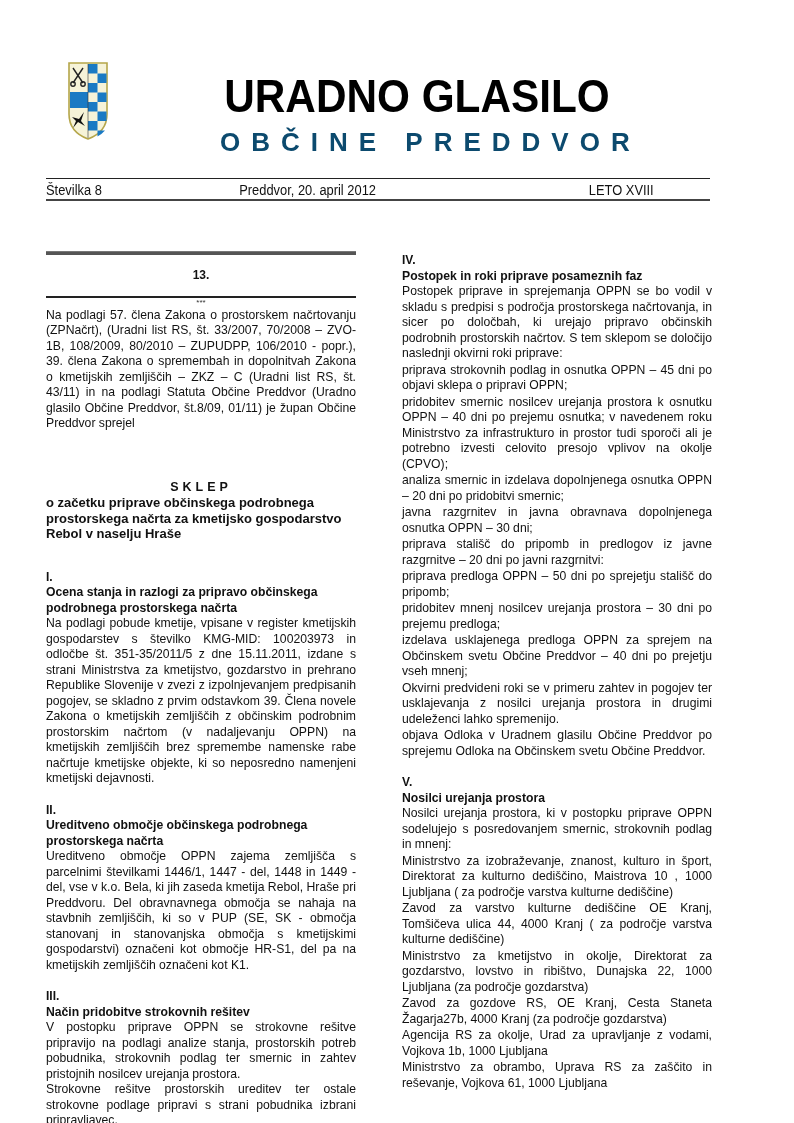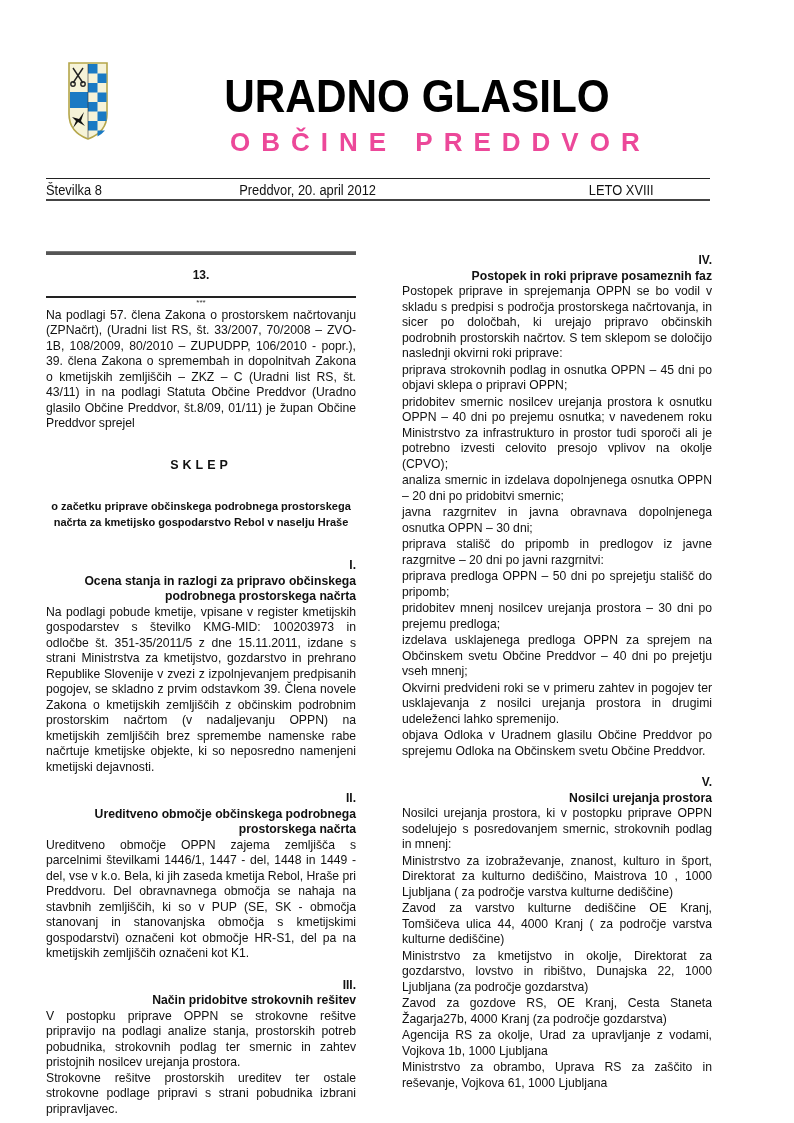--- a/index.html
+++ b/index.html
@@ -3,46 +3,46 @@
 <meta charset="utf-8">
 <style>
   html, body { margin: 0; padding: 0; background: #ffffff; }
   body { width: 794px; height: 1123px; position: relative; overflow: hidden; color: #111; font-family: "Liberation Sans", sans-serif; }
 
   .crest { position: absolute; left: 68px; top: 62px; width: 40px; height: 78px; }
 
   .title-main { position: absolute; left: 210px; top: 70px; width: 450px; text-align: center;
     font-family: "Liberation Sans", sans-serif; font-weight: bold; font-size: 46px; line-height: 52px;
     letter-spacing: 0px; transform: scaleX(0.92); transform-origin: left top; white-space: nowrap; color: #000; }
-  .title-sub { position: absolute; left: 230px; top: 127px; width: 420px; text-align: center;
+  .title-sub { position: absolute; left: 220px; top: 127px; width: 420px; text-align: center;
     font-family: "Liberation Sans", sans-serif; font-weight: bold; font-size: 26px; line-height: 30px;
-    letter-spacing: 11px; white-space: nowrap; color: #ec4899; }
+    letter-spacing: 11px; white-space: nowrap; color: #0c4a6e; }
 
   .hdr-rule-top { position: absolute; left: 46px; top: 178px; width: 664px; height: 0; border-top: 1.5px solid #222; }
   .hdr-rule-bot { position: absolute; left: 46px; top: 199px; width: 664px; height: 0; border-top: 2px solid #444; }
   .hdr-row { position: absolute; left: 46px; top: 181px; width: 664px; height: 18px; font-size: 14px; line-height: 18px;
     transform: scaleX(0.92); transform-origin: left top; }
   .hdr-number { position: absolute; left: 0; top: 0; }
   .hdr-date { position: absolute; left: 210px; top: 0; }
   .hdr-year { position: absolute; left: 590px; top: 0; }
 
   .col { position: absolute; top: 0; font-size: 12.2px; line-height: 15.5px; color: #111; }
   .col-left { left: 46px; width: 310px; }
   .col-right { left: 402px; width: 310px; }
 
   .dbl-rule { height: 3px; background: #555; border-top: 1px solid #777; }
   .dbl-rule-thin { height: 0; border-top: 2px solid #222; }
   .justify { text-align: justify; text-align-last: left; }
 
   .num-title { font-weight: bold; font-size: 12px; text-align: center; }
   .stars { font-size: 8px; line-height: 10px; text-align: center; color: #333; }
   .sklep-title { font-weight: bold; letter-spacing: 4px; font-size: 12.5px; text-align: center; }
-  .sklep-sub { font-weight: bold; font-size: 11px; text-align: center; line-height: 15.5px; margin-top: 26px; }
-  .sec-num { font-weight: bold; text-align: right; font-size: 12px; }
-  .sec-title { font-weight: bold; text-align: right; font-size: 12.2px; line-height: 15.5px; }
+  .sklep-sub { font-weight: bold; font-size: 13px; line-height: 15.5px; }
+  .sec-num { font-weight: bold; text-align: left; font-size: 12px; }
+  .sec-title { font-weight: bold; text-align: left; font-size: 12.2px; line-height: 15.5px; }
   p { margin: 0; }
   .item { margin: 0 0 1px 0; }
 </style>
 </head>
 <body>
 
 <svg class="crest" viewBox="0 0 40 78">
   <path d="M1,1 H39 V52 Q39,70 20,77 Q1,70 1,52 Z" fill="#f6f3d8" stroke="#b5a64a" stroke-width="1.6"></path>
 
   <rect x="2" y="30" width="18" height="16" fill="#1a7ac4"></rect>
@@ -80,21 +80,21 @@
 </div>
 <div class="hdr-rule-bot"></div>
 
 <div class="col col-left" style="top:251px;">
   <div class="dbl-rule"></div>
   <div class="num-title" style="margin-top:13px;">13.</div>
   <div class="dbl-rule-thin" style="margin-top:12px;"></div>
   <div class="stars">***</div>
   <p class="justify">Na podlagi 57. člena Zakona o prostorskem načrtovanju (ZPNačrt), (Uradni list RS, št. 33/2007, 70/2008 – ZVO-1B, 108/2009, 80/2010 – ZUPUDPP, 106/2010 - popr.), 39. člena Zakona o spremembah in dopolnitvah Zakona o kmetijskih zemljiščih – ZKZ – C (Uradni list RS, št. 43/11) in na podlagi Statuta Občine Preddvor (Uradno glasilo Občine Preddvor, št.8/09, 01/11) je župan Občine Preddvor  sprejel</p>
 
-  <div class="sklep-title" style="margin-top:26px;">SKLEP</div>
+  <div class="sklep-title" style="margin-top:48px;">SKLEP</div>
   <div class="sklep-sub">o začetku priprave občinskega podrobnega prostorskega načrta za kmetijsko gospodarstvo Rebol v naselju Hraše</div>
 
   <div style="margin-top:28px;">
     <div class="sec-num">I.</div>
     <div class="sec-title">Ocena stanja in razlogi za pripravo občinskega podrobnega prostorskega načrta</div>
     <p class="justify">Na podlagi pobude kmetije, vpisane v register kmetijskih gospodarstev s številko KMG-MID: 100203973 in odločbe št. 351-35/2011/5 z dne 15.11.2011, izdane s strani Ministrstva za kmetijstvo, gozdarstvo in prehrano Republike Slovenije v zvezi z izpolnjevanjem predpisanih pogojev, se skladno z prvim odstavkom 39. Člena novele Zakona o kmetijskih zemljiščih z občinskim podrobnim prostorskim načrtom (v nadaljevanju OPPN) na kmetijskih zemljiščih brez spremembe namenske rabe načrtuje kmetijske objekte, ki so neposredno namenjeni kmetijski dejavnosti.</p>
   </div>
 
   <div style="margin-top:16px;">
     <div class="sec-num">II.</div>

